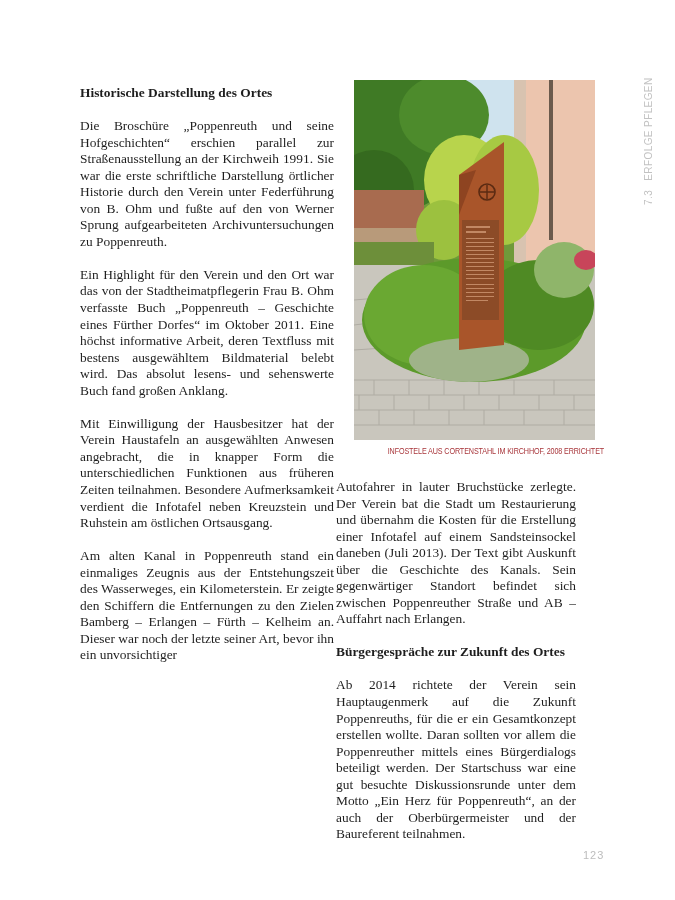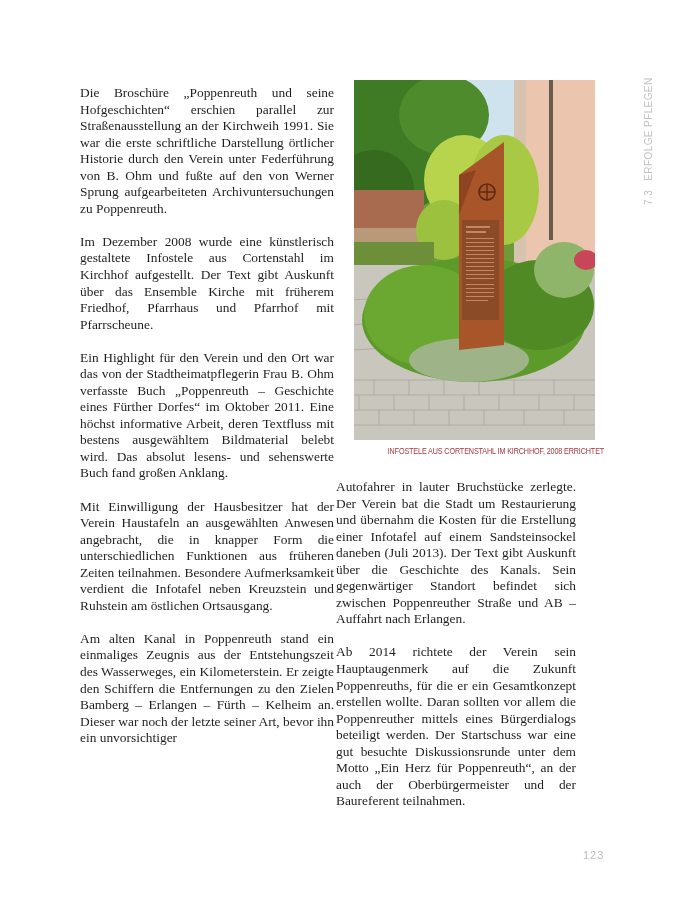--- a/index.html
+++ b/index.html
@@ -26,22 +26,22 @@
   </style>
 </head>
 <body>
 
 <div class="side-label">
   <span class="num">7.3</span>
   <span>ERFOLGE PFLEGEN</span>
 </div>
 
 <div class="col col-left">
+  <p class="heading">Historische Darstellung des Ortes</p>
   <p class="para">Die Broschüre „Poppenreuth und seine Hofgeschichten“ erschien parallel zur Straßenausstellung an der Kirchweih 1991. Sie war die erste schriftliche Darstellung örtlicher Historie durch den Verein unter Federführung von B. Ohm und fußte auf den von Werner Sprung aufgearbeiteten Archivuntersuchungen zu Poppenreuth.</p>
-  <p class="para">Im Dezember 2008 wurde eine künstlerisch gestaltete Infostele aus Cortenstahl im Kirchhof aufgestellt. Der Text gibt Auskunft über das Ensemble Kirche mit früherem Friedhof, Pfarrhaus und Pfarrhof mit Pfarrscheune.</p>
   <p class="para">Ein Highlight für den Verein und den Ort war das von der Stadtheimatpflegerin Frau B. Ohm verfasste Buch „Poppenreuth – Geschichte eines Fürther Dorfes“ im Oktober 2011. Eine höchst informative Arbeit, deren Textfluss mit bestens ausgewähltem Bildmaterial belebt wird. Das absolut lesens- und sehenswerte Buch fand großen Anklang.</p>
   <p class="para">Mit Einwilligung der Hausbesitzer hat der Verein Haustafeln an ausgewählten Anwesen angebracht, die in knapper Form die unterschiedlichen Funktionen aus früheren Zeiten teilnahmen. Besondere Aufmerksamkeit verdient die Infotafel neben Kreuzstein und Ruhstein am östlichen Ortsausgang.</p>
   <p class="para last">Am alten Kanal in Poppenreuth stand ein einmaliges Zeugnis aus der Entstehungszeit des Wasserweges, ein Kilometerstein. Er zeigte den Schiffern die Entfernungen zu den Zielen Bamberg – Erlangen – Fürth – Kelheim an. Dieser war noch der letzte seiner Art, bevor ihn ein unvorsichtiger</p>
 </div>
 
 <div class="photo">
   <svg width="241" height="360" viewBox="0 0 241 360" xmlns="http://www.w3.org/2000/svg">
     <rect x="0" y="0" width="241" height="360" fill="#6f9a3a"></rect>
 
     <rect x="100" y="0" width="70" height="70" fill="#cfe3ee"></rect>
@@ -105,16 +105,17 @@
     </g>
     <circle cx="133" cy="112" r="8" fill="none" stroke="#5a2a12" stroke-width="1.6"></circle>
     <path d="M133 105 L133 119 M126 112 L140 112" stroke="#5a2a12" stroke-width="1.4"></path>
   </svg>
 </div>
 
 <div class="caption">INFOSTELE AUS CORTENSTAHL IM KIRCHHOF, 2008 ERRICHTET</div>
 
 <div class="col col-right">
   <p class="para">Autofahrer in lauter Bruchstücke zerlegte. Der Verein bat die Stadt um Restaurierung und übernahm die Kosten für die Erstellung einer Infotafel auf einem Sandsteinsockel daneben (Juli 2013). Der Text gibt Auskunft über die Geschichte des Kanals. Sein gegenwärtiger Standort befindet sich zwischen Poppenreuther Straße und AB – Auffahrt nach Erlangen.</p>
+  <p class="heading">Bürgergespräche zur Zukunft des Ortes</p>
   <p class="para last">Ab 2014 richtete der Verein sein Hauptaugenmerk auf die Zukunft Poppenreuths, für die er ein Gesamtkonzept erstellen wollte. Daran sollten vor allem die Poppenreuther mittels eines Bürgerdialogs beteiligt werden. Der Startschuss war eine gut besuchte Diskussionsrunde unter dem Motto „Ein Herz für Poppenreuth“, an der auch der Oberbürgermeister und der Baureferent teilnahmen.</p>
 </div>
 
 <div class="page-num">123</div>
 
 </body></html>

